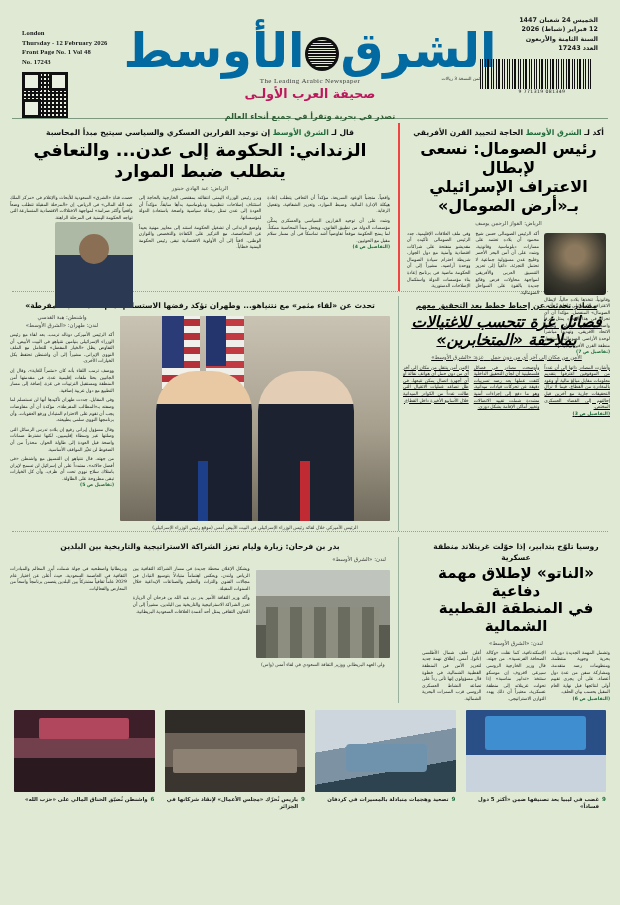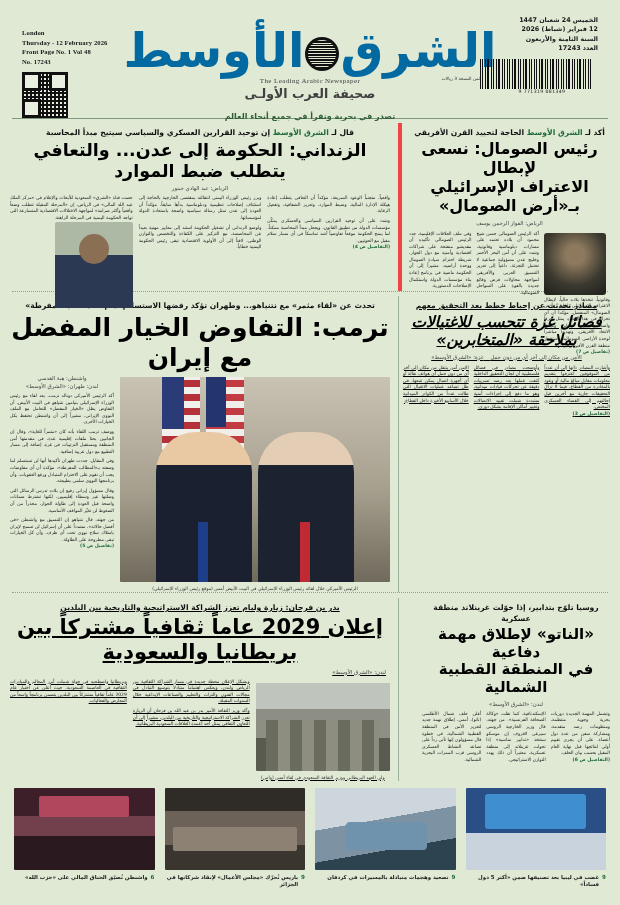--- a/index.html
+++ b/index.html
@@ -26,21 +26,21 @@
   .qr i{left:0;bottom:0}
 
   .mh-logo{position:absolute;left:50%;top:24px;transform:translateX(-50%);text-align:center;width:420px;}
   .logo-ar{font-size:48px;font-weight:bold;color:#0369a1;letter-spacing:-1px;line-height:52px;
            font-family:"DejaVu Sans",sans-serif;white-space:nowrap;}
   .globe{display:inline-block;width:34px;height:34px;border-radius:50%;
     background:#111;vertical-align:-4px;margin:0 1px;position:relative;overflow:hidden;}
   .globe:before{content:"";position:absolute;inset:3px;border-radius:50%;
     background:repeating-linear-gradient(#dfe9d4 0 1px,#111 1px 2.6px);}
   .logo-en{font-size:7px;color:#3c3c3c;font-family:"Liberation Serif",serif;letter-spacing:.4px;margin-top:1px;direction:ltr;}
-  .logo-tag{font-size:12.5px;font-weight:bold;color:#404040;margin-top:1px;}
+  .logo-tag{font-size:12.5px;font-weight:bold;color:#be185d;margin-top:1px;}
 
   .mh-right{position:absolute;right:12px;top:16px;width:118px;text-align:right;}
   .mh-right .line{font-size:6.4px;color:#1a1a1a;line-height:9.4px;font-weight:bold;}
   .price{font-size:4.4px;color:#333;position:absolute;right:130px;top:76px;white-space:nowrap;}
   .barcode{margin-top:5px;height:30px;width:112px;margin-right:auto;margin-left:0;
     background:repeating-linear-gradient(90deg,#111 0 1px,transparent 1px 2px,#111 2px 3.4px,transparent 3.4px 5.4px);}
   .barnum{font-size:4.6px;color:#222;direction:ltr;text-align:center;width:112px;letter-spacing:.4px;}
 
   .mh-sub{position:absolute;left:50%;transform:translateX(-50%);top:112px;font-size:8px;color:#2f5e35;font-weight:bold;}
   .rule{border-top:1px solid #7d9a80;margin:0 2px;}
@@ -49,21 +49,21 @@
   
   .kicker{font-size:7.6px;font-weight:bold;text-align:center;color:#111;line-height:11px;margin:4px 0 2px;}
   .kicker .brand{color:#1f6b3a;}
   .hl{font-weight:bold;color:#000;text-align:center;line-height:1.18;}
   .byline{font-size:5.4px;color:#444;text-align:center;margin:3px 0 2px;line-height:8px;}
   .body-txt{font-size:4.5px;line-height:6.6px;color:#242424;text-align:justify;}
   .more{font-size:4.6px;color:#1f6b3a;font-weight:bold;}
 
   
   .topblock{display:flex;gap:8px;height:168px;padding-top:4px;}
-  .top-left{width:212px;border-left:4px solid #ef4444;padding-left:7px;box-sizing:border-box;}
+  .top-left{width:212px;border-left:2px solid #ef4444;padding-left:7px;box-sizing:border-box;}
   .top-right{flex:1;}
   .hl-somalia{font-size:16px;}
   .som-cols{display:flex;gap:5px;margin-top:4px;}
   .som-cols>div{flex:1;}
   .som-photo{width:62px;height:62px;border-radius:3px;float:left;margin:2px 4px 2px 0;
      background:radial-gradient(circle at 50% 35%,#8d7a5e 0 18%,#3c3a30 60%,#1d1f1a 100%);}
 
   .zin-wrap{display:flex;gap:6px;margin-top:3px;}
   .zin-wrap .c{flex:1;}
   .zin-photo{width:78px;height:86px;align-self:flex-end;
@@ -89,21 +89,21 @@
   .tp-p2{left:36px;background:linear-gradient(180deg,#e8c9a4 0 22%,#1b2030 22% 100%);border-radius:40px 40px 0 0;}
   .tp-tie{position:absolute;bottom:0;width:10px;height:60px;background:#c02a33;}
   .caption{font-size:4.6px;color:#333;text-align:center;padding:3px 2px 0;line-height:7px;}
 
   .gaza-sub{display:flex;gap:5px;margin-top:4px;}
   .gaza-sub>div{flex:1;}
 
   
   .lowblock{display:flex;gap:8px;margin-top:5px;}
   .low-left{width:212px;box-sizing:border-box;border-left:1px solid #9ab29c;padding-left:23px;}
-  .low-right{flex:1;text-decoration:underline;}
+  .low-right{flex:1;}
   .hl-nato{font-size:15px;}
   .hl-saudi{font-size:21px;}
   .saudi-photo{width:100%;height:88px;margin-top:4px;border-radius:1px;
      background:linear-gradient(180deg,#bfc4bd 0 30%,#8e8f84 30% 62%,#5a5b50 62% 100%);position:relative;overflow:hidden;}
   .saudi-photo:before{content:"";position:absolute;left:8%;bottom:0;width:84%;height:58%;
      background:repeating-linear-gradient(90deg,#6b6c60 0 12px,#8d8e80 12px 24px);}
   .nato-cols{display:flex;gap:5px;margin-top:3px;}
   .nato-cols>div{flex:1;}
   .saudi-cols{display:flex;gap:6px;margin-top:3px;}
   .saudi-cols>div{flex:1;}
@@ -240,21 +240,20 @@
           <div class="body-txt">وأوضحت مصادر في فصائل فلسطينية أن لجان التحقيق الداخلية كثفت عملها بعد رصد تسريبات دقيقة عن تحركات قيادات ميدانية، وهو ما دفع إلى إجراءات أمنية مشددة شملت تقييد الاتصالات وتغيير أماكن الإقامة بشكل دوري.</div>
         </div>
         <div>
           <div class="body-txt">الإمن أمن ينتقل من مكان إلى آخر أي من دون حمل أي هواتف نقالة أو أي أجهزة اتصال يمكن تتبعها، في ظل تصاعد عمليات الاغتيال التي طالت عدداً من الكوادر الميدانية خلال الأسابيع الأخيرة داخل القطاع.</div>
         </div>
       </div>
     </div>
 
     <div class="main-right">
       <div class="kicker">تحدث عن «لقاء مثمر» مع نتنياهو... وطهران تؤكد رفضها الاستسلام أمام «المطالب المفرطة»</div>
-      <div class="hl hl-trump">ترمب: التفاوض الخيار المفضل مع إيران</div>
       <div style="display:flex;gap:6px;margin-top:2px">
         <div style="flex:1">
           <div class="trump-photo">
             <div class="tp-flagL"></div>
             <div class="tp-flagR"></div>
             <div class="tp-p1">
                 <div class="tp-tie" style="left:42px"></div>
               </div>
             <div class="tp-p2">
                 <div class="tp-tie" style="left:42px;background:#1d3f8a"></div>
@@ -294,21 +293,20 @@
           <div class="body-txt">الإسكندنافية، كما نقلت «وكالة الصحافة الفرنسية». من جهته، قال وزير الخارجية الروسي سيرغي لافروف إن موسكو ستتخذ «تدابير مناسبة» إذا تحولت غرينلاند إلى منطقة عسكرية، معتبراً أن ذلك يهدد التوازن الاستراتيجي.</div>
         </div>
         <div>
           <div class="body-txt">أعلن حلف شمال الأطلسي (ناتو)، أمس، إطلاق نهمة جديد لتعزيز الأمن في المنطقة القطبية الشمالية، في خطوة قال مسؤولون إنها تأتي رداً على تصاعد النشاط العسكري الروسي قرب الممرات البحرية الشمالية.</div>
         </div>
       </div>
     </div>
 
     <div class="low-right">
       <div class="kicker">بدر بن فرحان: زيارة وليام تعزز الشراكة الاستراتيجية والتاريخية بين البلدين</div>
-      <div class="hl hl-saudi">إعلان 2029 عاماً ثقافياً مشتركاً بين بريطانيا والسعودية</div>
       <div class="byline" style="text-align:right;padding-right:4px">لندن: «الشرق الأوسط»</div>
       <div class="saudi-cols">
         <div style="flex:1.15">
           <div class="saudi-photo"></div>
           <div class="caption">ولي العهد البريطاني ووزير الثقافة السعودي في لقاء أمس (واس)</div>
         </div>
         <div>
           <div class="body-txt">ويشكل الإعلان محطة جديدة في مسار الشراكة الثقافية بين الرياض ولندن، ويعكس اهتماماً متبادلاً بتوسيع التبادل في مجالات الفنون والتراث والتعليم والصناعات الإبداعية خلال السنوات المقبلة.</div>
           <div class="body-txt" style="margin-top:3px">وأكد وزير الثقافة الأمير بدر بن عبد الله بن فرحان أن الزيارة تعزز الشراكة الاستراتيجية والتاريخية بين البلدين، مشيراً إلى أن التعاون الثقافي يمثل أحد أعمدة العلاقات السعودية البريطانية.</div>
         </div>

